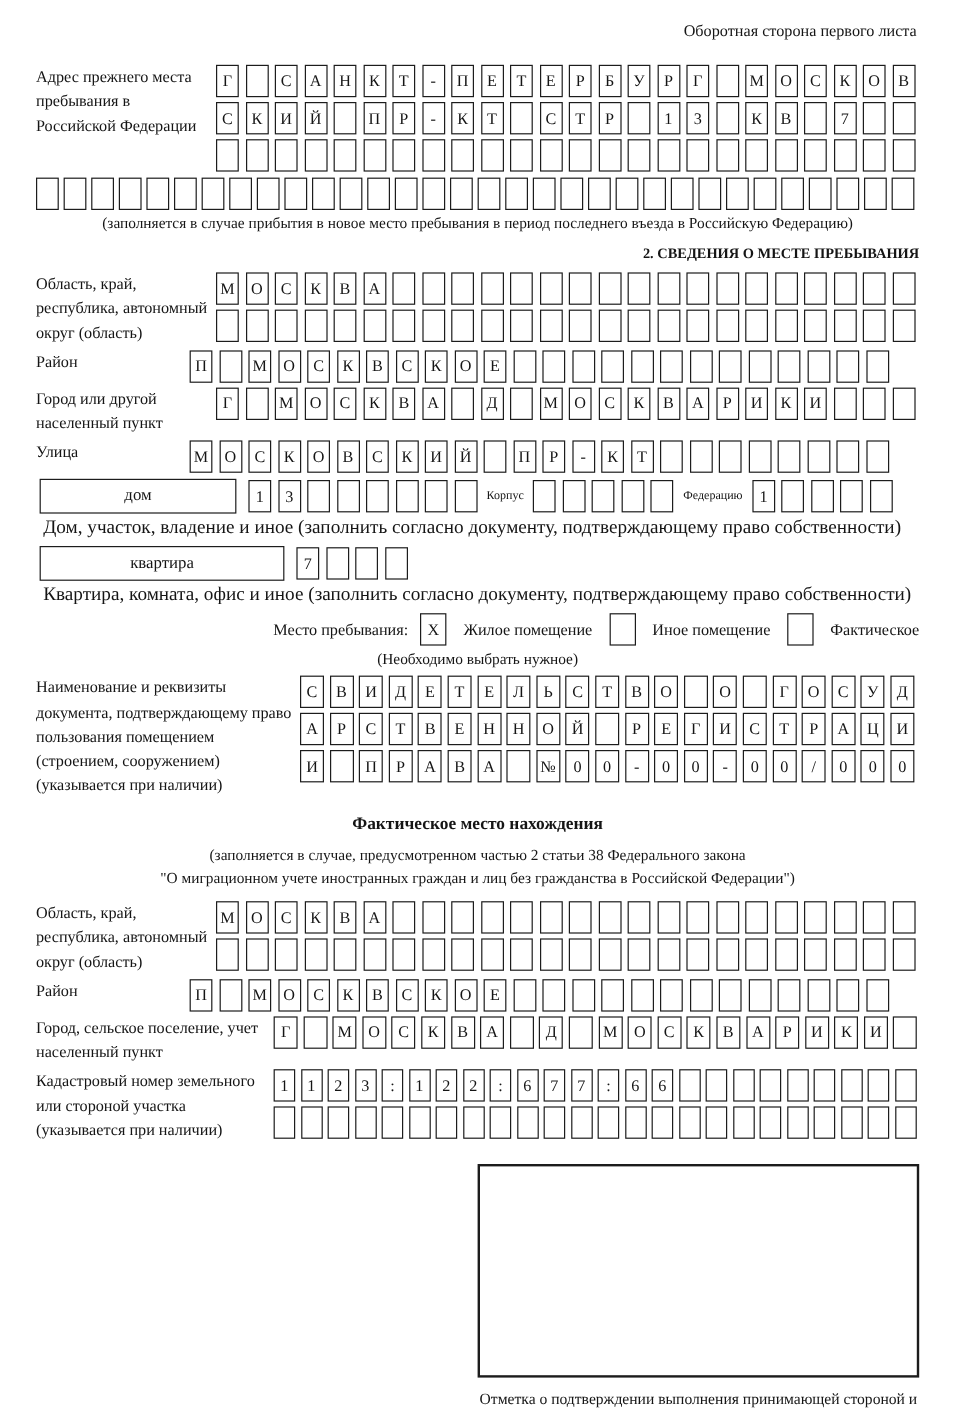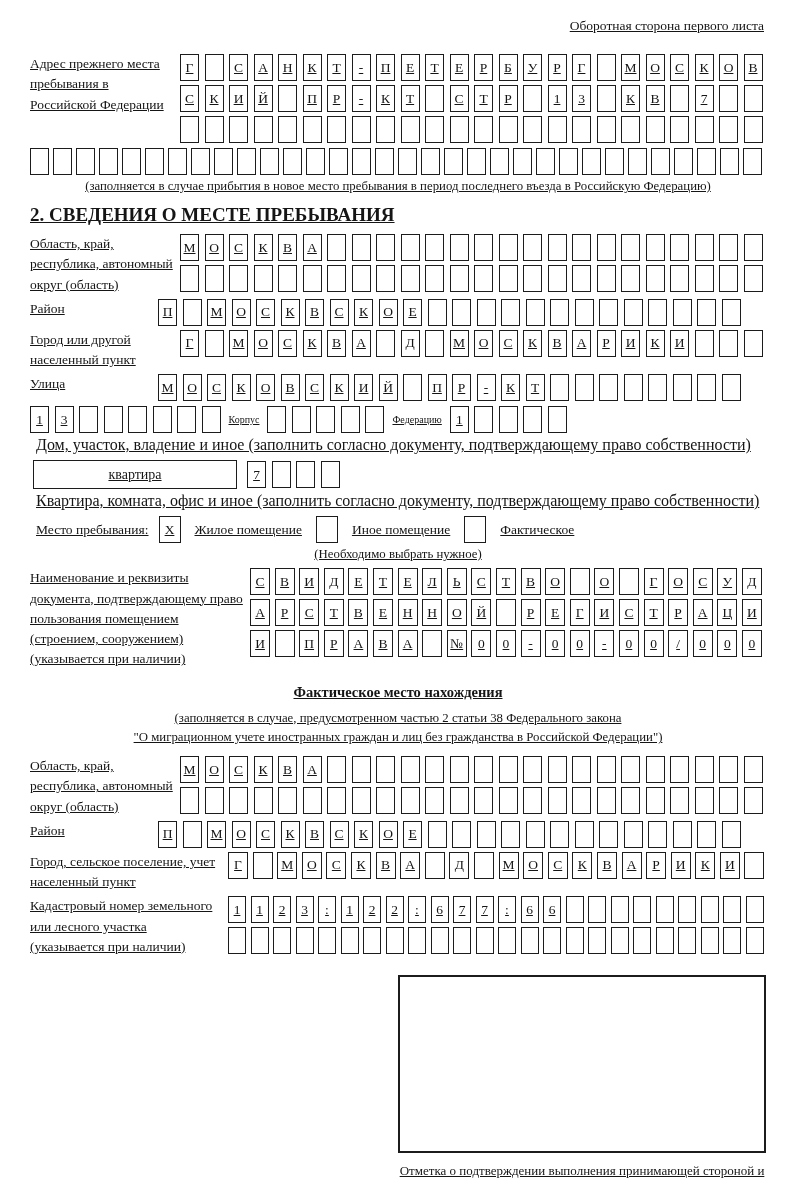--- a/index.html
+++ b/index.html
@@ -1,39 +1,39 @@
 <!DOCTYPE html>
 <html><head>
 <meta charset="utf-8">
 <style>
   html,body{margin:0;padding:0;background:#fff;}
   body{width:800px;height:1180px;color:#151515;font-family:"Liberation Serif",serif;}
-  .page{box-sizing:border-box;width:800px;height:1180px;padding:6px 34px 8px 30px;text-decoration:underline;}
+  .page{box-sizing:border-box;width:800px;height:1180px;padding:6px 34px 8px 30px;}
   .corner{text-align:right;font-size:13.5px;margin:12px 2px 20px 0;}
   .field{display:flex;align-items:flex-start;margin-bottom:4px;}
   .lbl{font-size:13.5px;line-height:1.5;flex-shrink:0;padding-right:6px;box-sizing:border-box;}
   .w150{width:150px;} .w128{width:128px;} .w220{width:220px;} .w198{width:198px;}
   .gridcol{display:flex;flex-direction:column;gap:4px;}
   .cells{display:flex;gap:5.5px;}
   .cell{width:19px;height:27px;border:1.6px solid #1c1c1c;display:flex;align-items:center;justify-content:center;
         font-size:13.5px;box-sizing:border-box;flex-shrink:0;background:#fff;}
   .cells.doc{gap:4.6px}.cells.doc .cell{width:20px;}
   .cells.city{gap:4.6px}.cells.city .cell{width:20px;}
   .cells.kad{gap:4.5px}.cells.kad .cell{width:18px;}
   .cells.full{gap:4px;margin-top:5px;}
   .note{text-align:center;font-size:12.8px;margin:4px 0 2px;}
-  .sect{text-align:left;font-weight:bold;font-size:19px;margin:10px 0 8px;}
+  .sect{text-align:right;font-weight:bold;font-size:12px;margin:10px 0 8px;}
   .houserow{display:flex;align-items:center;margin:5px 0 2px;}
   .widebox{border:1.6px solid #1c1c1c;height:29px;display:flex;align-items:center;justify-content:center;
            font-size:14px;box-sizing:border-box;flex-shrink:0;}
   .wb-dom{width:164px;margin-left:3px;margin-right:10px;}
   .wb-kv{width:204px;margin-left:3px;margin-right:10px;}
   .inlbl{font-size:10px;margin:0 8px;white-space:nowrap;}
   .caption{font-size:16px;margin:3px 0 6px 6px;}
-  .chkrow{display:flex;align-items:center;font-size:13.5px;margin:5px 0 2px 6px;}
+  .chkrow{display:flex;align-items:center;font-size:13.5px;margin:5px 0 2px 6px;justify-content:flex-end;}
   .chk{width:22px;height:27px;border:1.6px solid #1c1c1c;display:flex;align-items:center;justify-content:center;
        font-size:13.5px;box-sizing:border-box;flex-shrink:0;margin:0 14px;}
   .chk.first{margin-left:10px;}
   .facttitle{text-align:center;font-weight:bold;font-size:14.5px;margin:14px 0 8px;}
   .factnote{text-align:center;font-size:12.8px;line-height:1.55;margin-bottom:8px;}
   .stampwrap{margin-left:auto;width:368px;margin-top:18px;}
   .stampbox{width:368px;height:178px;border:2px solid #1c1c1c;box-sizing:border-box;}
   .stampcap{font-size:13px;text-align:center;line-height:1.5;margin-top:8px;}
 </style>
 </head>
@@ -306,20 +306,21 @@
         <span class="cell"></span>
         <span class="cell"></span>
         <span class="cell"></span>
         <span class="cell"></span>
         <span class="cell"></span>
         <span class="cell"></span>
       </div>
   </div>
 
   <div class="houserow">
+    <div class="widebox wb-dom">дом</div>
     <div class="cells">
         <span class="cell">1</span>
         <span class="cell">3</span>
         <span class="cell"></span>
         <span class="cell"></span>
         <span class="cell"></span>
         <span class="cell"></span>
         <span class="cell"></span>
         <span class="cell"></span>
       </div>
@@ -555,21 +556,21 @@
         <span class="cell">А</span>
         <span class="cell">Р</span>
         <span class="cell">И</span>
         <span class="cell">К</span>
         <span class="cell">И</span>
         <span class="cell"></span>
       </div>
   </div>
 
   <div class="field">
-    <div class="lbl w198">Кадастровый номер земельного или лесного участка (указывается при наличии)</div>
+    <div class="lbl w198">Кадастровый номер земельного или стороной участка (указывается при наличии)</div>
     <div class="gridcol">
       <div class="cells kad">
           <span class="cell">1</span>
           <span class="cell">1</span>
           <span class="cell">2</span>
           <span class="cell">3</span>
           <span class="cell">:</span>
           <span class="cell">1</span>
           <span class="cell">2</span>
           <span class="cell">2</span>

